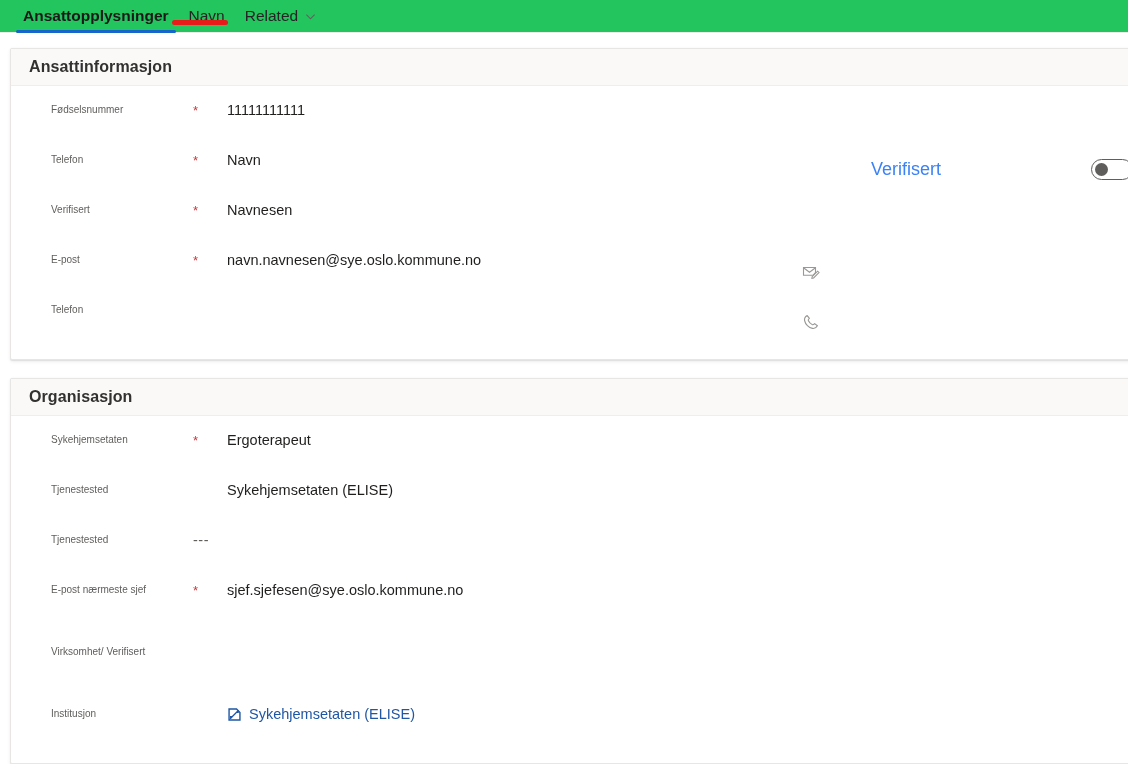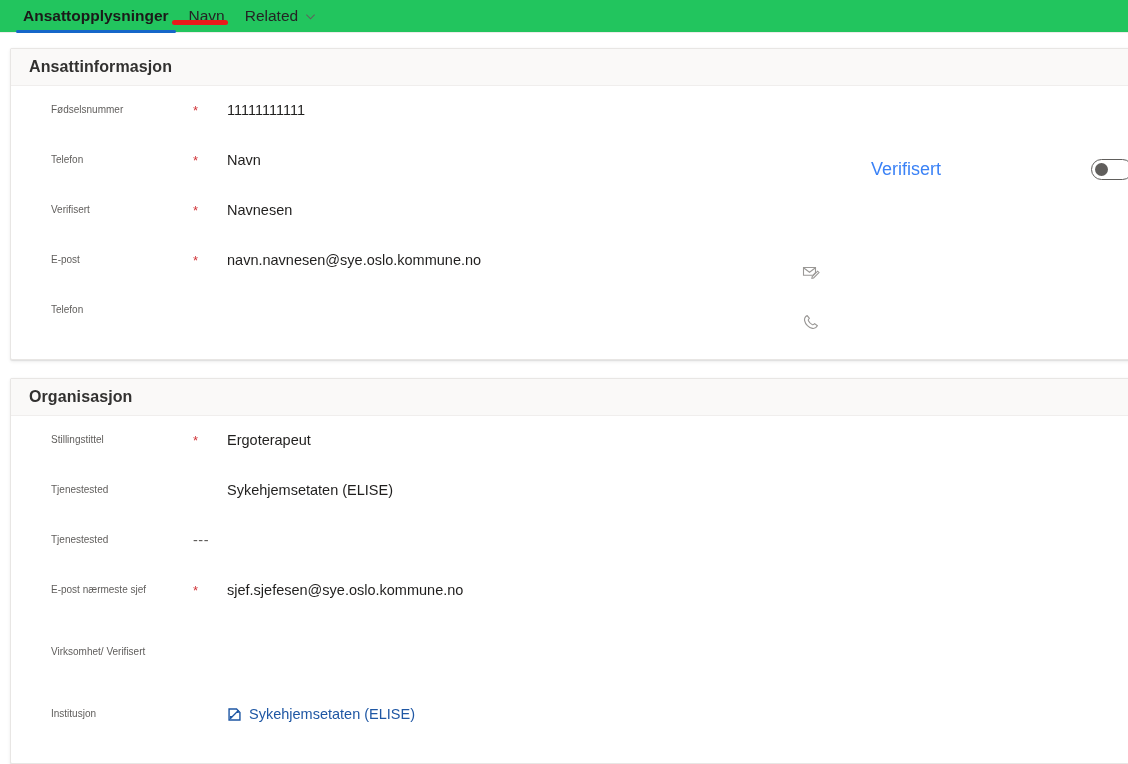--- a/index.html
+++ b/index.html
@@ -305,21 +305,21 @@
       </div>
     </div>
 
     <div class="card" id="card-organisasjon">
       <div class="card-header">
         <span class="card-header-title">Organisasjon</span>
       </div>
       <div class="card-body">
 
         <div class="form-row row-h50">
-          <div class="field-label">Stillingstittel</div>
+          <div class="field-label">Sykehjemsetaten</div>
           <div class="req">*</div>
           <div class="field-value">Ergoterapeut</div>
         </div>
 
         <div class="form-row row-h50">
           <div class="field-label">Tjenestested</div>
           <div class="req empty"></div>
           <div class="field-value">Sykehjemsetaten (ELISE)</div>
         </div>
 

